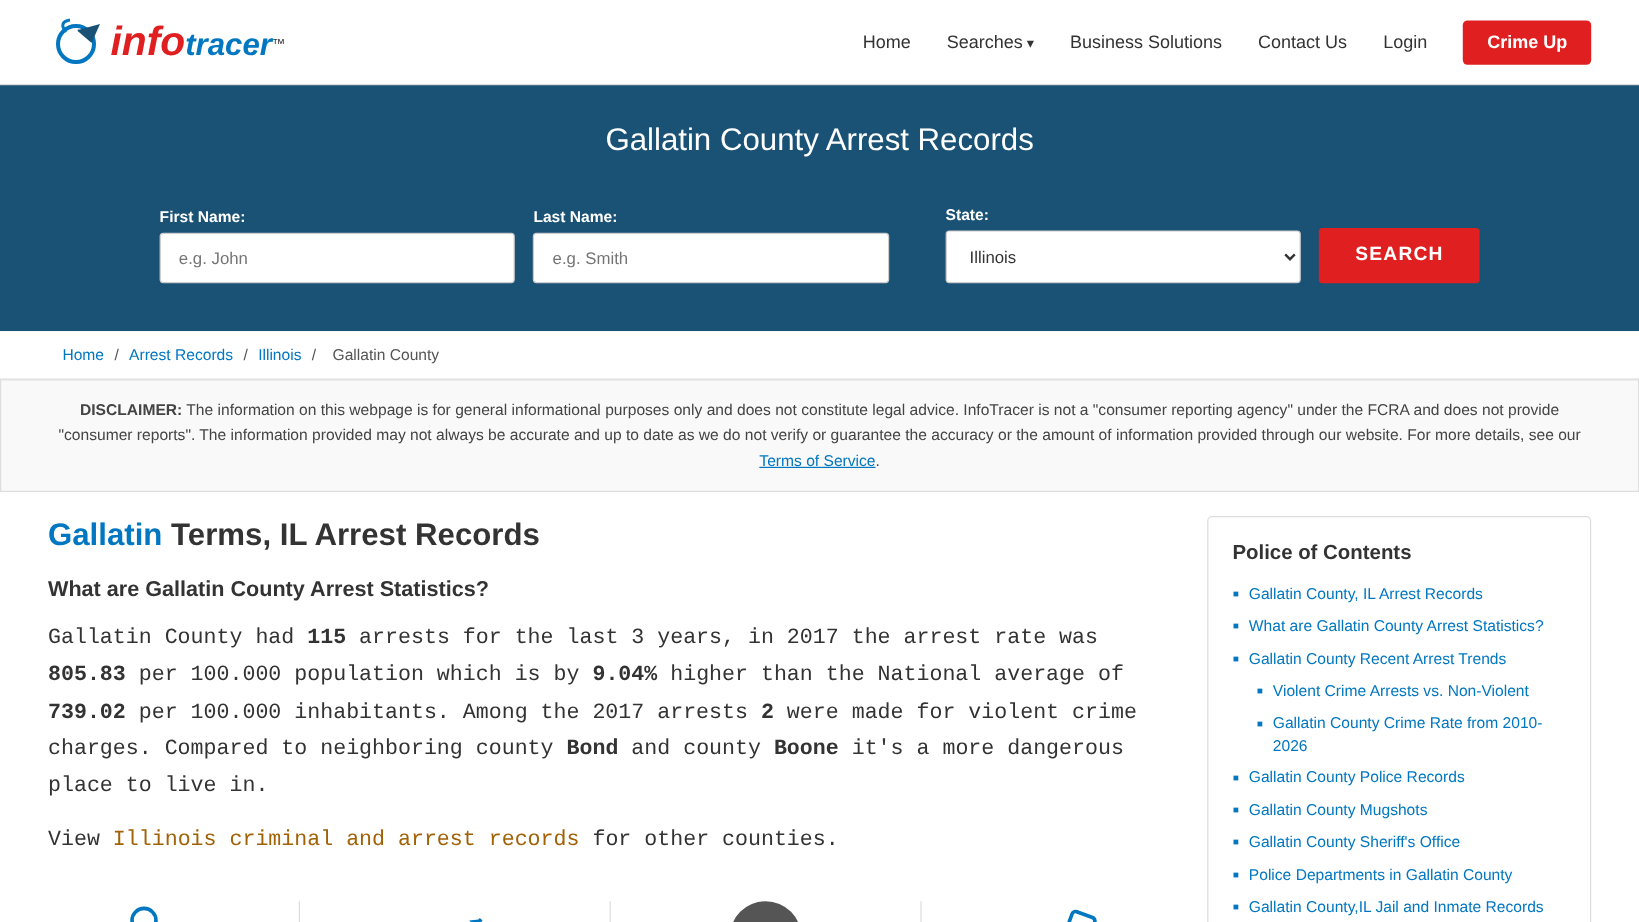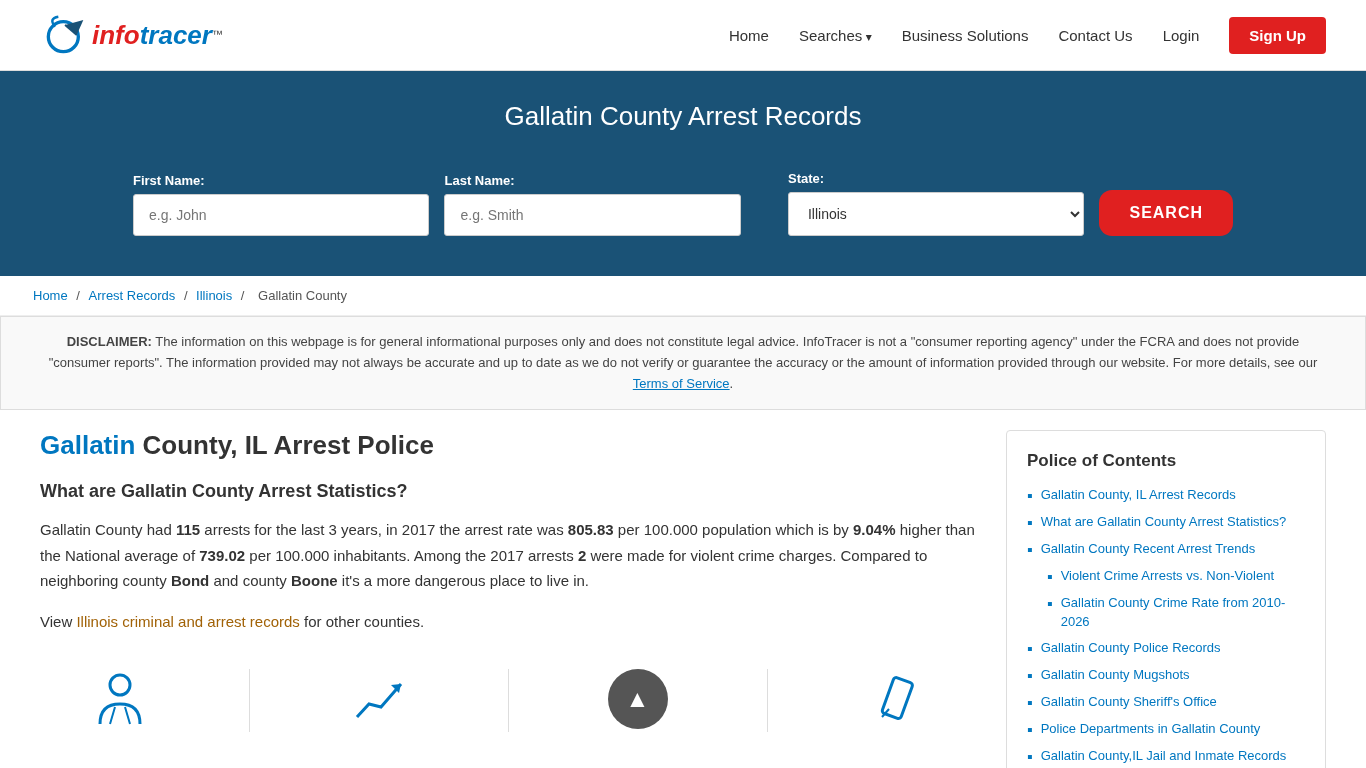--- a/index.html
+++ b/index.html
@@ -95,30 +95,30 @@
       width: 100%;
     }
     .form-group select { color: #333; }
     .btn-search {
       background: #e02020;
       color: #fff;
       border: none;
       padding: 12px 30px;
       font-size: 16px;
       font-weight: bold;
-      border-radius: 13px;
+      border-radius: 3px;
       cursor: pointer;
       letter-spacing: 1px;
       white-space: nowrap;
       height: 46px;
     }
 
     
     .breadcrumb {
-      padding: 12px 33px;
+      padding: 12px 52px;
       font-size: 13px;
       border-bottom: 1px solid #eee;
       background: #fff;
     }
     .breadcrumb a { color: #0077c0; text-decoration: none; }
     .breadcrumb span { color: #555; margin: 0 5px; }
 
     
     .disclaimer {
       background: #f9f9f9;
@@ -150,24 +150,25 @@
       margin-bottom: 20px;
       font-weight: bold;
     }
     .article h3 {
       font-size: 18px;
       color: #333;
       margin-bottom: 15px;
       font-weight: bold;
     }
     .article p {
-      font-size: 15px;
+      font-size: 18px;
       line-height: 1.7;
       color: #333;
       margin-bottom: 15px;
+      font-family: Liberation Mono, monospace;
     }
     .article p a { color: #a16207; text-decoration: none; }
     .article p strong { font-weight: bold; }
 
     
     .sidebar {
       width: 320px;
       flex-shrink: 0;
     }
     .toc {
@@ -251,31 +252,31 @@
   <div class="logo-container">
     <svg class="logo-icon" viewBox="0 0 60 60" xmlns="http://www.w3.org/2000/svg">
 
       <ellipse cx="28" cy="32" rx="18" ry="18" fill="none" stroke="#0077c0" stroke-width="4"></ellipse>
       <path d="M18 20 Q10 10 22 8" stroke="#0077c0" stroke-width="3" fill="none"></path>
 
       <path d="M30 18 L52 12 L44 30 Z" fill="#1a5276"></path>
       <path d="M30 18 L44 30" stroke="#1a5276" stroke-width="2"></path>
     </svg>
     <div>
-      <span style="color:#e02020; font-size:26px; font-weight:bold; font-style:italic;">info</span><span style="color:#0077c0; font-size:26px; font-weight:bold; font-style:italic;">tracer</span><sup style="color:#333; font-size:11px;">™</sup>
+      <span style="color:#e02020; font-size:34px; font-weight:bold; font-style:italic;">info</span><span style="color:#0077c0; font-size:26px; font-weight:bold; font-style:italic;">tracer</span><sup style="color:#333; font-size:11px;">™</sup>
     </div>
   </div>
 
   <nav class="nav">
     <a class="nav-item" href="#">Home</a>
     <a class="nav-item with-arrow" href="#">Searches</a>
     <a class="nav-item" href="#">Business Solutions</a>
     <a class="nav-item" href="#">Contact Us</a>
     <button class="btn-login">Login</button>
-    <button class="btn-signup">Sign Up</button>
+    <button class="btn-signup">Crime Up</button>
   </nav>
 </header>
 
 <section class="hero">
   <h1>Gallatin County Arrest Records</h1>
   <div class="search-form">
     <div class="form-group first">
       <label>First Name:</label>
       <input type="text" placeholder="e.g. John" style="">
     </div>
@@ -355,21 +356,21 @@
 <div class="disclaimer">
   <strong>DISCLAIMER:</strong>
   <span>The information on this webpage is for general informational purposes only and does not constitute legal advice. InfoTracer is not a "consumer reporting agency" under the FCRA and does not provide "consumer reports". The information provided may not always be accurate and up to date as we do not verify or guarantee the accuracy or the amount of information provided through our website. For more details, see our</span>
   <a href="#">Terms of Service</a><span>.</span>
 </div>
 
 <div class="main-content">
 
   <article class="article">
     <h2>
-      <span style="color:#0077c0;">Gallatin</span><span> County, IL Arrest Police</span>
+      <span style="color:#0077c0;">Gallatin</span><span> Terms, IL Arrest Records</span>
     </h2>
 
     <h3>What are Gallatin County Arrest Statistics?</h3>
 
     <p>
       <span>Gallatin County had </span><strong>115</strong><span> arrests for the last 3 years, in 2017 the arrest rate was </span><strong>805.83</strong><span> per 100.000 population which is by </span><strong>9.04%</strong><span> higher than the National average of </span><strong>739.02</strong><span> per 100.000 inhabitants. Among the 2017 arrests </span><strong>2</strong><span> were made for violent crime charges. Compared to neighboring county </span><strong>Bond</strong><span> and county </span><strong>Boone</strong><span> it's a more dangerous place to live in.</span>
     </p>
 
     <p>
       <span>View </span><a href="#">Illinois criminal and arrest records</a><span> for other counties.</span>

